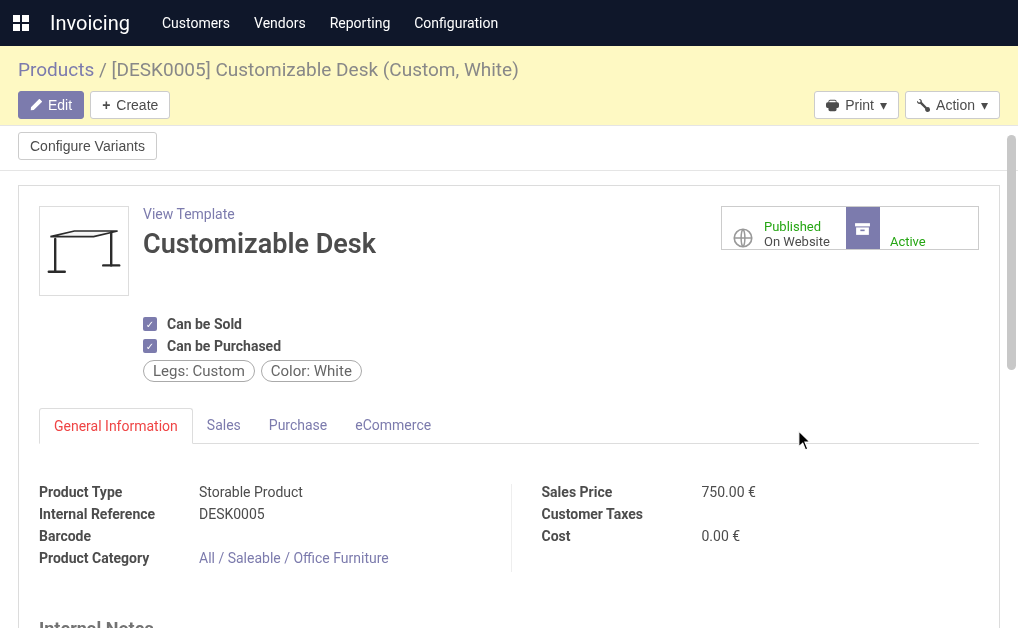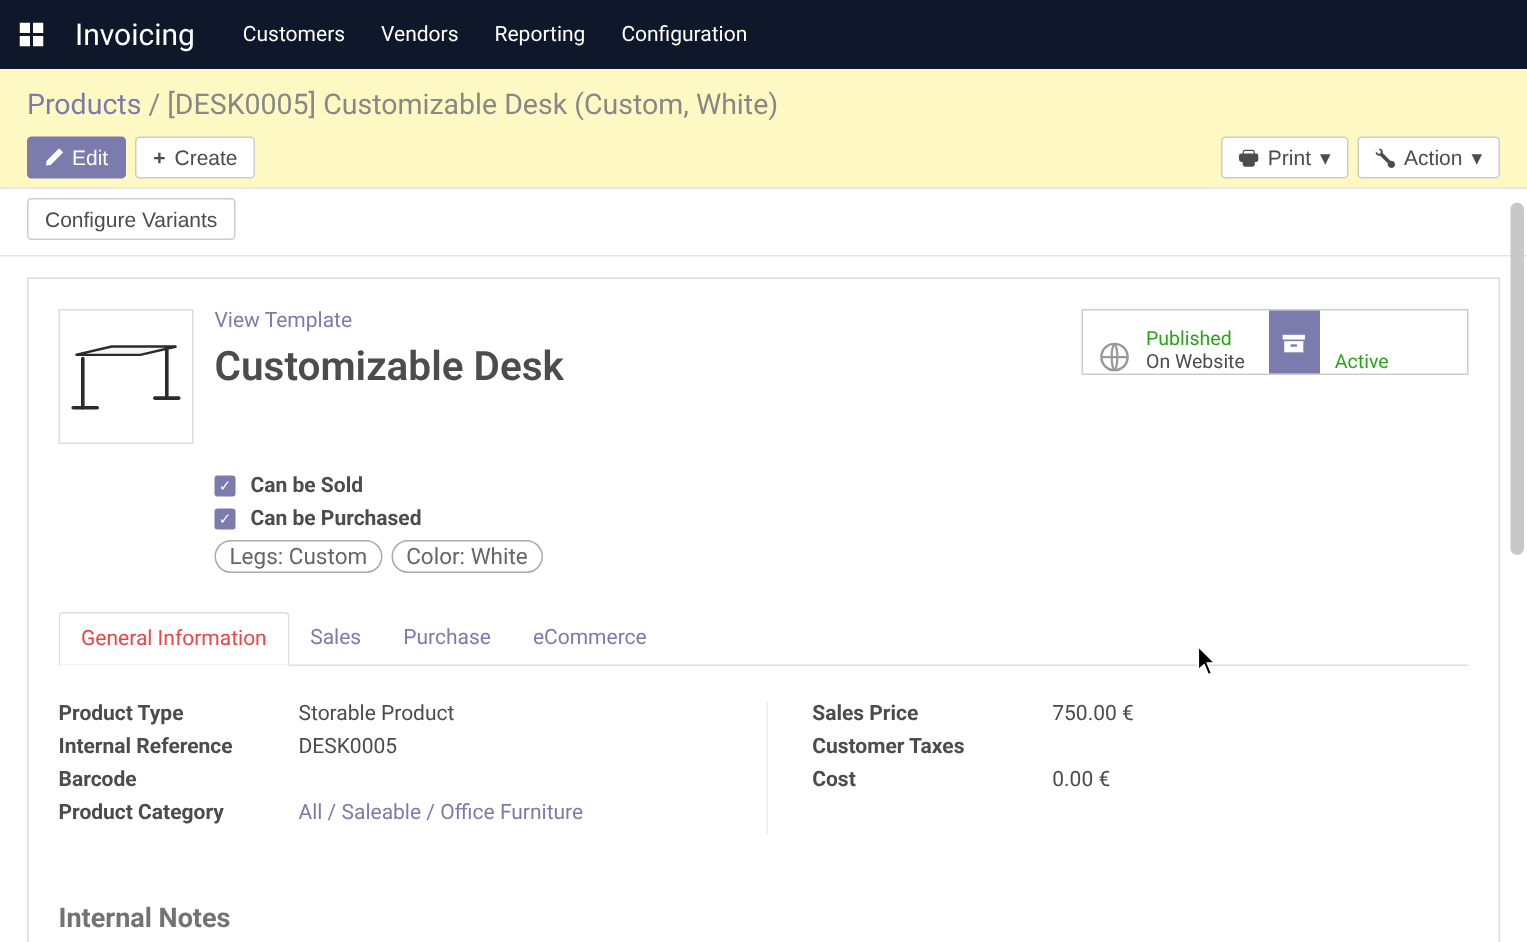--- a/index.html
+++ b/index.html
@@ -54,21 +54,21 @@
 
   .tags { margin-left: 104px; margin-top: 6px; display: flex; gap: 6px; }
   .tag { border: 1px solid #aaa; border-radius: 14px; padding: 1px 9px; font-size: 15px; color: #666; }
 
   
   .tabs { display: flex; border-bottom: 1px solid #ddd; margin-top: 26px; }
   .tab { padding: 9px 14px; color: #7c7bad; font-size: 14px; cursor: pointer; }
   .tab.active { color: #ef4444; border: 1px solid #ddd; border-bottom: 1px solid #fff; margin-bottom: -1px; border-radius: 3px 3px 0 0; }
 
   .form-grid { display: flex; gap: 34px; margin-top: 24px; }
-  .col { flex: 1; }
+  .col { flex: 1; margin-top: 16px; }
   .form-row { display: flex; margin-bottom: 6px; font-size: 14px; }
   .form-row .flabel { width: 160px; font-weight: 700; color: #4c4c4c; }
   .form-row .fval { color: #4c4c4c; }
   .form-row .fval.link { color: #7c7bad; cursor: pointer; }
   .col-sep { border-left: 1px solid #eee; padding-left: 30px; }
   .col-sep .form-row .flabel { width:160px; }
 
   .section-title { font-size: 18px; color: #737373; font-weight: 700; margin-top: 46px; }
 
   .cursor-arrow { position: absolute; left: 798px; top: 431px; pointer-events: none; }

